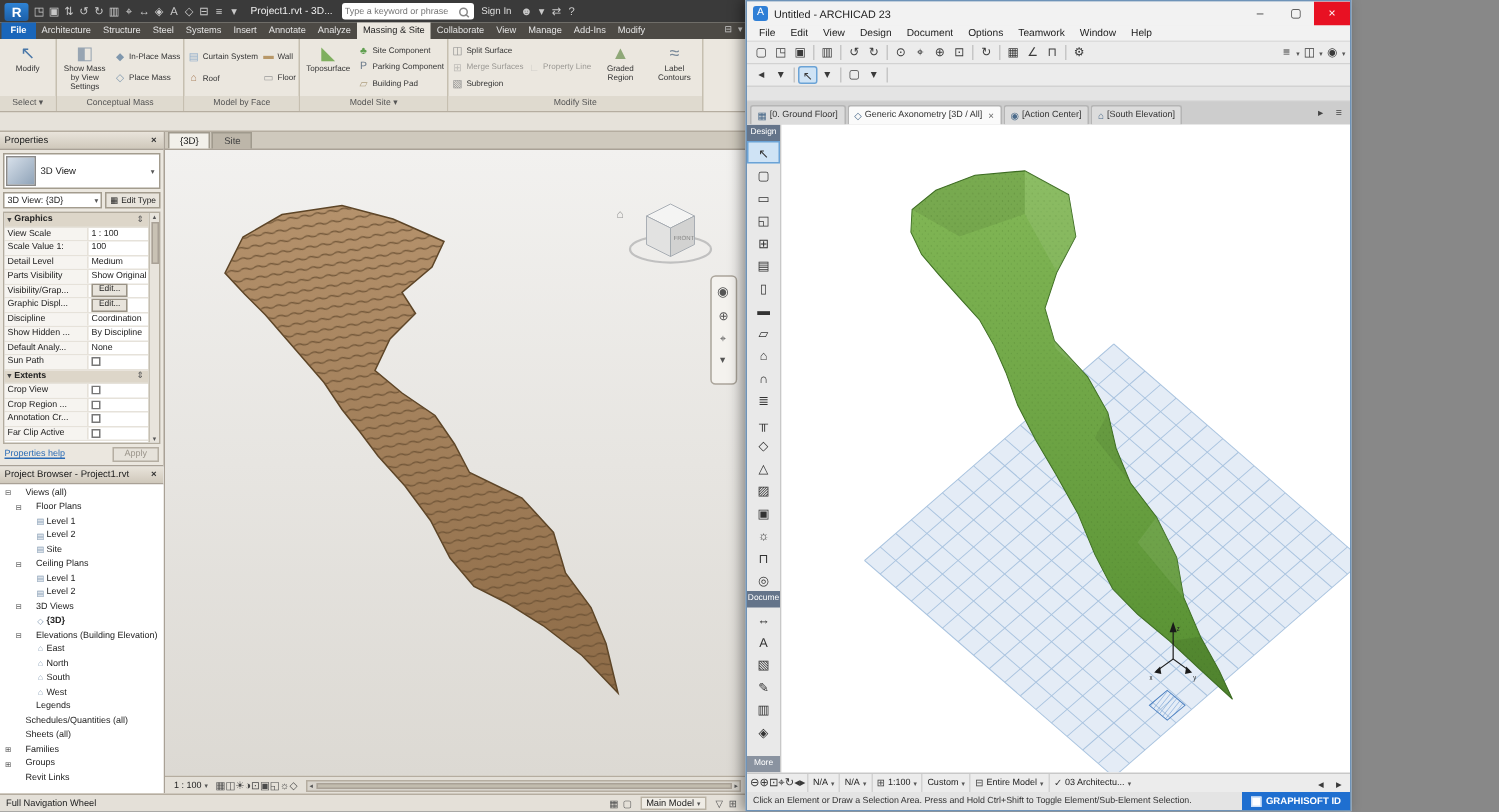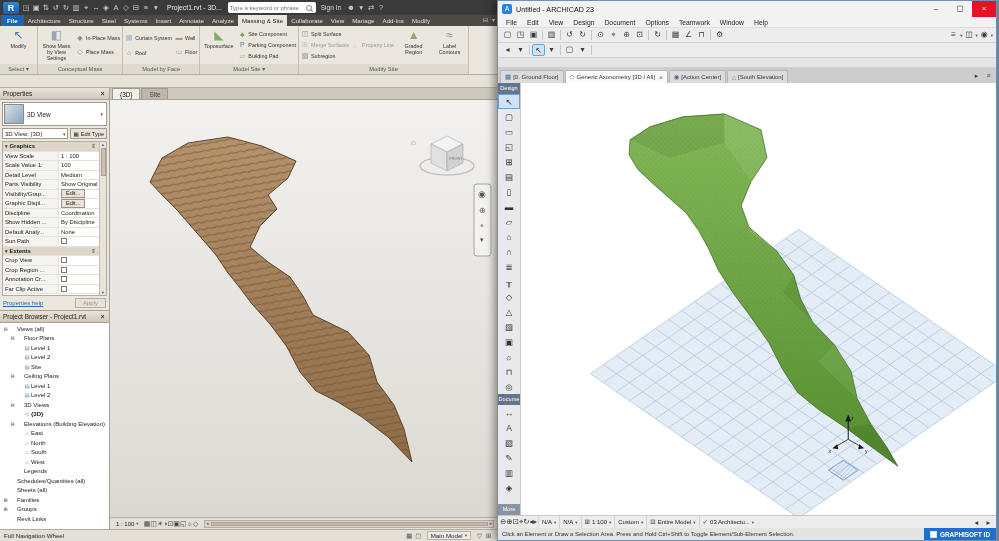--- a/index.html
+++ b/index.html
@@ -1,21 +1,21 @@
 <!DOCTYPE html>
 <html><head>
 <meta charset="utf-8">
 <style>
 *{margin:0;padding:0;box-sizing:border-box;}
 html,body{width:999px;height:541px;overflow:hidden;}
 body{font-family:"Liberation Sans",sans-serif;font-size:7px;color:#222;background:#888;}
 #screen{position:relative;width:999px;height:541px;overflow:hidden;}
 section{position:absolute;top:0;height:541px;overflow:hidden;display:flex;flex-direction:column;}
 #revit{left:0;width:497px;background:#ebe7df;}
-#archicad{left:497px;width:500px;background:#f0f0f0;border:1px solid #6e93b8;box-shadow:-3px 0 8px rgba(0,0,0,.4);}
+#archicad{left:497px;width:404px;background:#f0f0f0;border:1px solid #6e93b8;box-shadow:-3px 0 8px rgba(0,0,0,.4);}
 
 
 .rv-titlebar{height:15px;background:#3a3a3a;display:flex;align-items:center;color:#ddd;gap:2px;padding:0 3px;flex:none;}
 .rv-logo{width:16px;height:12px;background:linear-gradient(#2f83d4,#1b5fa8);color:#fff;font-weight:bold;text-align:center;line-height:12px;font-size:9px;border-radius:2px;flex:none;}
 .qat-ic{display:inline-block;width:10px;text-align:center;color:#c9c9c9;font-size:7.5px;}
 .rv-title{margin:0 4px;color:#eee;white-space:nowrap;font-size:6.8px;}
 .rv-search{display:flex;align-items:center;background:#fff;border-radius:2px;height:11px;padding-right:2px;}
 .rv-search input{border:0;outline:0;width:76px;height:9px;font-size:6px;padding:0 2px;color:#777;font-family:inherit;background:transparent;}
 .mag{width:6px;height:6px;border:1px solid #888;border-radius:50%;position:relative;margin:0 2px;flex:none;}
 .mag::after{content:"";position:absolute;width:3px;height:1px;background:#888;transform:rotate(45deg);right:-2px;bottom:-1px;}

